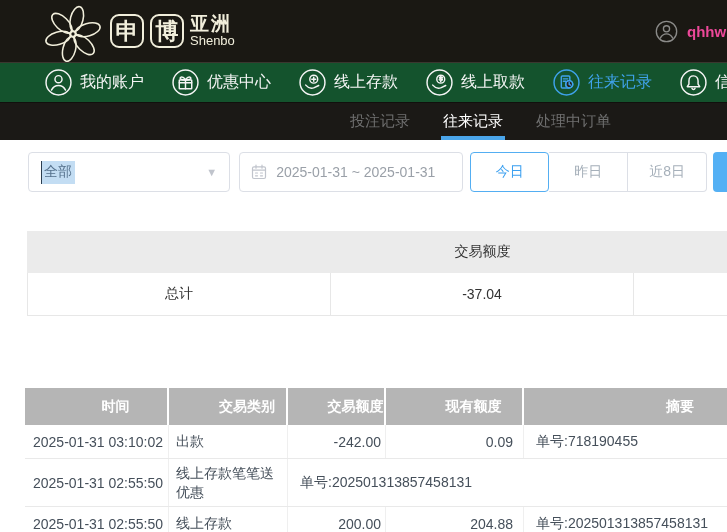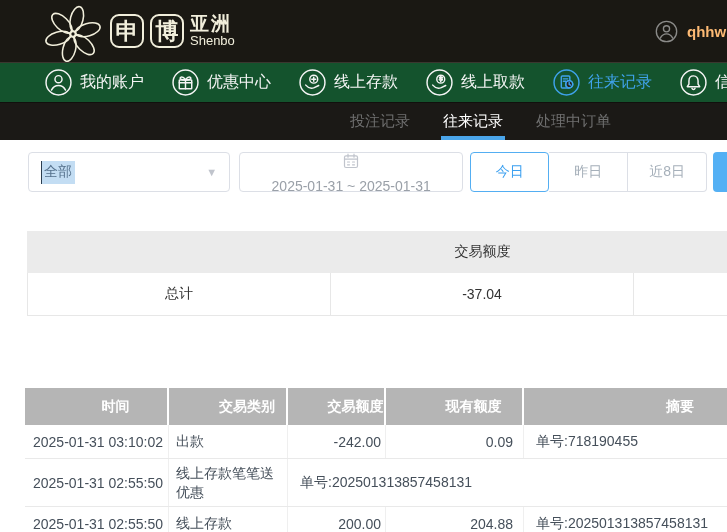--- a/index.html
+++ b/index.html
@@ -12,21 +12,21 @@
   .logo-group { position:absolute; left:42px; top:0; height:62px; display:flex; align-items:center; }
   .logo-flower { width:62px; height:62px; margin-top:6px; }
   .logo-box { width:34px; height:34px; border:2px solid #f1eedb; border-radius:9px; color:#f1eedb;
               font-size:23px; font-weight:bold; display:flex; align-items:center; justify-content:center;
               margin-left:6px; }
   .logo-right { margin-left:6px; color:#f1eedb; line-height:1.05; }
   .logo-cn { font-size:19px; font-weight:bold; letter-spacing:2px; }
   .logo-en { font-size:13px; }
   .user-area { position:absolute; left:655px; top:0; height:62px; display:flex; align-items:center; gap:9px; }
   .user-area svg { width:23px; height:23px; color:#8b8b89; }
-  .username { color:#fdba74; font-size:15px; font-weight:bold; white-space:nowrap; }
+  .username { color:#ec4899; font-size:15px; font-weight:bold; white-space:nowrap; }
 
   
   .navbar { height:41px; background:#14532d; border-top:1px solid #3a372f; border-bottom:1px solid #11100d;
             display:flex; align-items:center; padding-left:45px; gap:28px; color:#f5f5f5; overflow:hidden; }
   .nav-item { display:flex; align-items:center; gap:8px; font-size:16px; white-space:nowrap; cursor:pointer; }
   .nav-item svg { width:27px; height:27px; flex:none; }
   .nav-item.active { color:#3fa2ea; }
 
   
   .tabbar { height:37px; background:#1b1916; display:flex; gap:33px; padding-left:350px; overflow:hidden; }
@@ -37,21 +37,21 @@
 
   
   .filter-row { margin:12px 0 0 28px; display:flex; height:40px; align-items:center; }
   .select-box { width:204px; height:40px; border:1px solid #dcdfe6; border-radius:4px; background:#fff;
                 display:flex; align-items:center; padding:0 12px; position:relative; cursor:pointer; }
   .select-value { background:#c3ddf3; color:#55718c; font-size:14px; padding:2px 3px 3px 2px;
                   border-left:1px solid #2c3e50; }
   .select-caret { position:absolute; right:12px; color:#c0c4cc; font-size:11px; }
   .date-box { margin-left:9px; width:226px; height:40px; border:1px solid #dcdfe6; border-radius:4px;
               display:flex; align-items:center; gap:9px; padding:0 11px; color:#9aa0a8; font-size:14px;
-              background:#fff; cursor:pointer; white-space:nowrap;flex-direction:column; }
+              background:#fff; cursor:pointer; white-space:nowrap; }
   .date-box svg { width:16px; height:16px; color:#c0c4cc; flex:none; }
   .btn-group { margin-left:7px; display:flex; }
   .qbtn { width:79px; height:40px; border:1px solid #dcdfe6; background:#fff; color:#a6b0ba; font-size:14px;
           display:flex; align-items:center; justify-content:center; cursor:pointer;
           font-family:"Liberation Sans", sans-serif; }
   .qbtn + .qbtn { border-left:none; }
   .qbtn:last-child { border-radius:0 4px 4px 0; }
   .qbtn.active { border:1px solid #54aef2; color:#3ba0f0; border-radius:4px; }
   .search-sliver { margin-left:6px; width:14px; height:40px; background:#54b0f4; border:none;
                    border-radius:4px 0 0 4px; cursor:pointer; }

